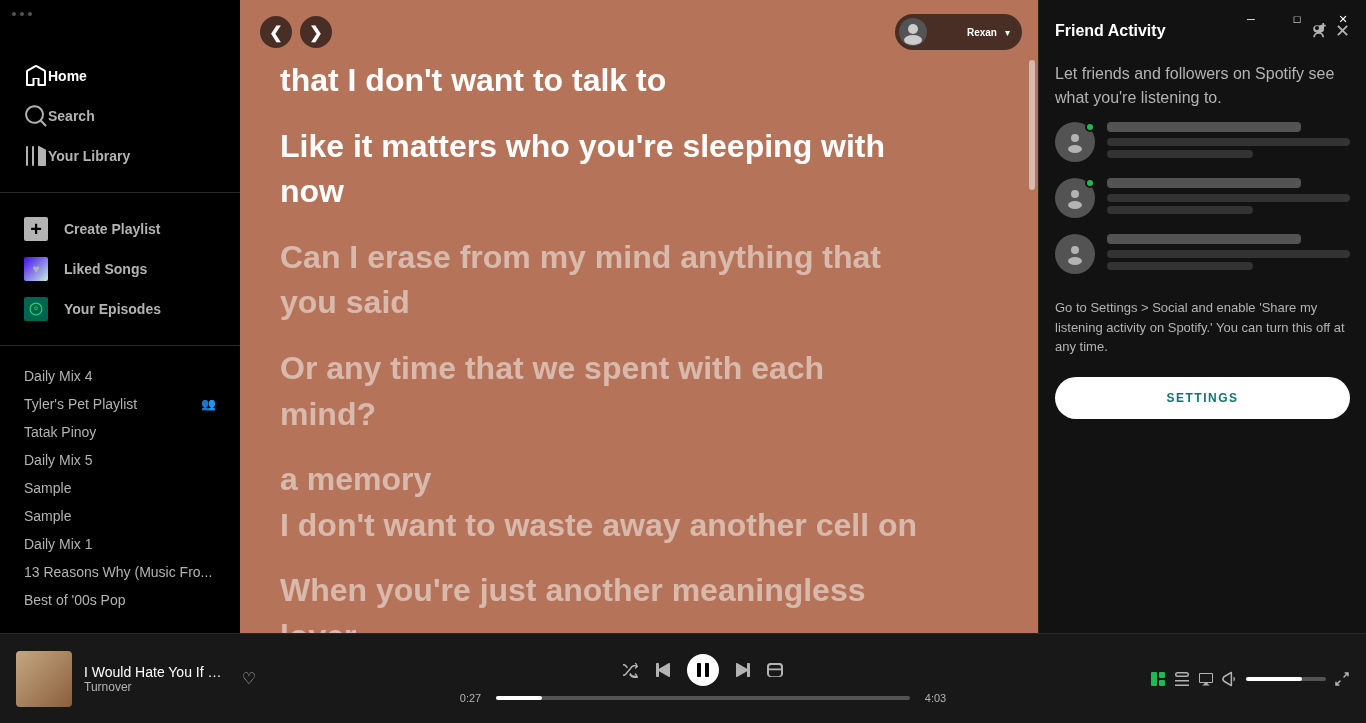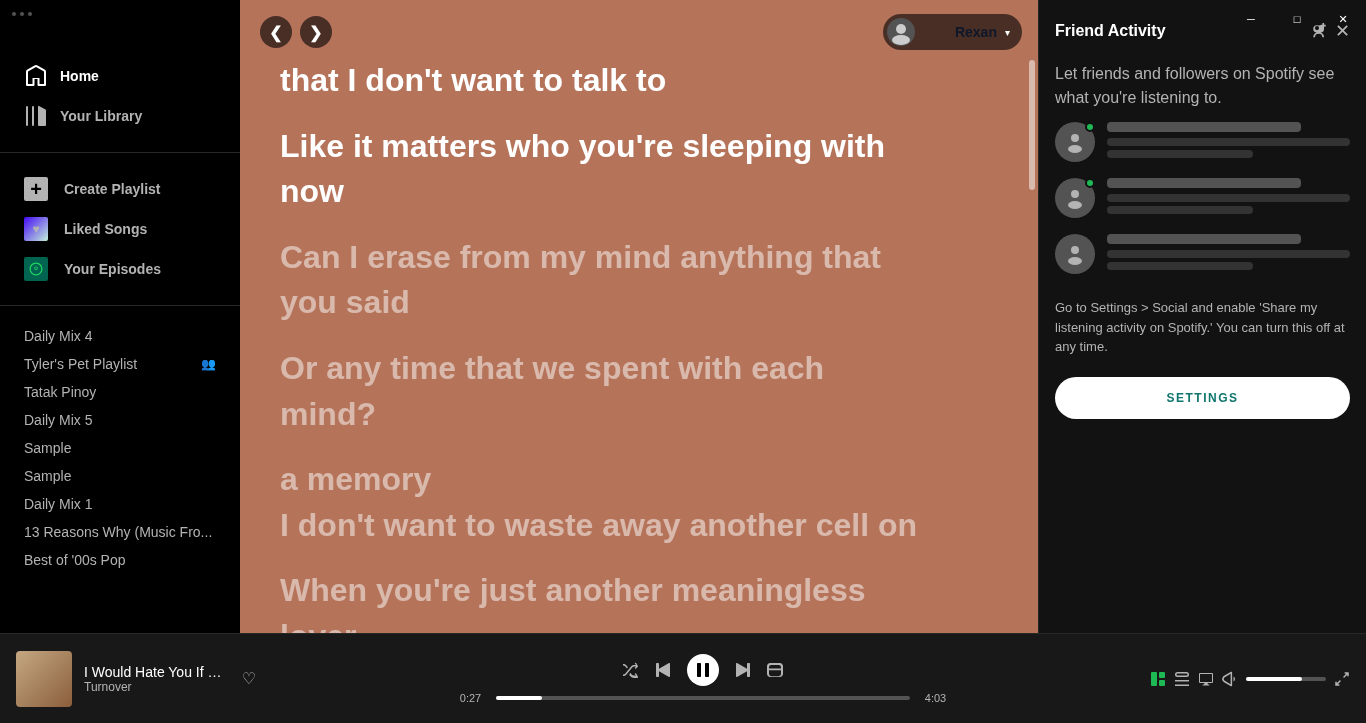--- a/index.html
+++ b/index.html
@@ -32,21 +32,21 @@
       overflow: hidden;
     }
     
     .sidebar-top {
       padding: 16px 0 8px 0;
     }
     
     .nav-item {
       display: flex;
       align-items: center;
-      gap: 12px;
+      gap: 0;
       padding: 8px 24px;
       cursor: pointer;
       color: #b3b3b3;
       font-size: 14px;
       font-weight: 700;
       text-decoration: none;
     }
     
     .nav-item.active { color: #fff; }
     
@@ -201,23 +201,23 @@
       height: 28px;
       border-radius: 50%;
       background: #535353;
       overflow: hidden;
       display: flex;
       align-items: center;
       justify-content: center;
     }
     
     .user-name {
-      font-size: 14px;
+      font-size: 10px;
       font-weight: 700;
-      color: #0f172a;
+      color: #ffffff;
       padding-left: 32px;
     }
     
     .user-chevron {
       font-size: 10px;
       color: #fff;
     }
     
     .lyrics-container {
       padding: 60px 40px 40px 40px;
@@ -597,20 +597,28 @@
     <div class="sidebar-top" style="margin-top:40px;">
       <div class="nav-item active">
         <div class="nav-icon">
           <svg width="24" height="24" viewBox="0 0 24 24" fill="currentColor">
               <path d="M12.5 3.247a1 1 0 0 0-1 0L4 7.577V20h4.5v-6h7V20H20V7.577l-7.5-4.33zm-2-1.732a3 3 0 0 1 3 0l7.5 4.33a2 2 0 0 1 1 1.732V21a1 1 0 0 1-1 1h-6.5a1 1 0 0 1-1-1v-6h-3v6a1 1 0 0 1-1 1H3a1 1 0 0 1-1-1V7.577a2 2 0 0 1 1-1.732l7.5-4.33z"></path>
             </svg>
         </div>
         <span>Home</span>
       </div>
 
+      <div class="nav-item">
+        <div class="nav-icon">
+          <svg width="24" height="24" viewBox="0 0 24 24" fill="currentColor">
+              <path d="M10.533 1.279c-5.18 0-9.407 4.14-9.407 9.279s4.226 9.279 9.407 9.279c2.234 0 4.29-.77 5.907-2.058l4.353 4.353a1 1 0 1 0 1.414-1.414l-4.344-4.344a9.157 9.157 0 0 0 2.077-5.816c0-5.14-4.226-9.279-9.407-9.279zm-7.407 9.279c0-4.006 3.302-7.279 7.407-7.279s7.407 3.273 7.407 7.279-3.302 7.279-7.407 7.279-7.407-3.273-7.407-7.279z"></path>
+            </svg>
+        </div>
+        <span>Search</span>
+      </div>
 
       <div class="nav-item">
         <div class="nav-icon">
           <svg width="24" height="24" viewBox="0 0 24 24" fill="currentColor">
               <path d="M3 22a1 1 0 0 1-1-1V3a1 1 0 0 1 2 0v18a1 1 0 0 1-1 1zM15.5 2.134A1 1 0 0 0 14 3v18a1 1 0 0 0 1 1h6a1 1 0 0 0 1-1V6.464a1 1 0 0 0-.5-.866l-6-3.464zM9 2a1 1 0 0 0-1 1v18a1 1 0 1 0 2 0V3a1 1 0 0 0-1-1z"></path>
             </svg>
         </div>
         <span>Your Library</span>
       </div>
     </div>

